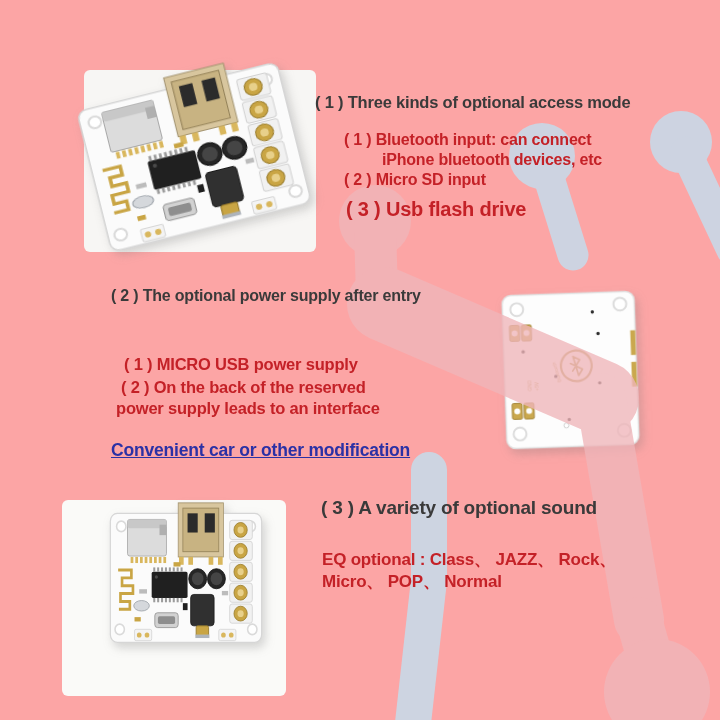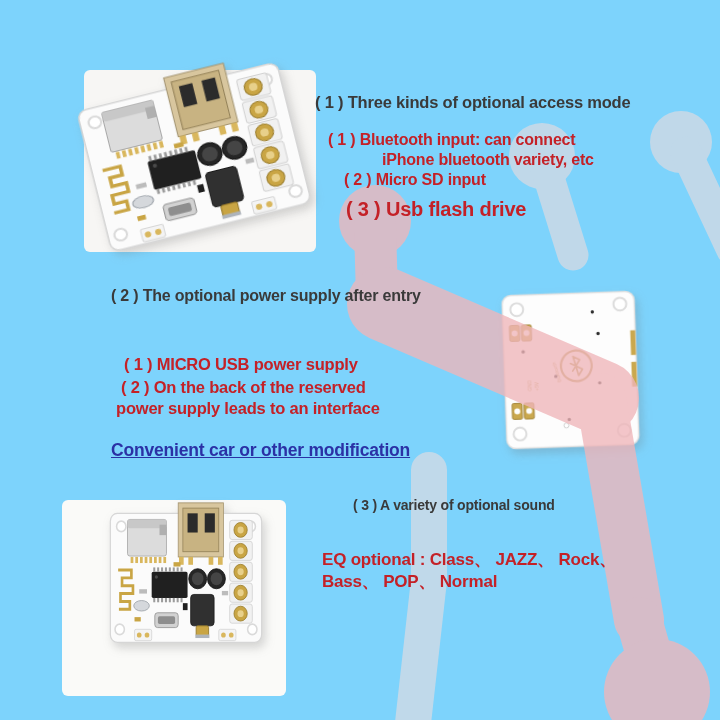--- a/index.html
+++ b/index.html
@@ -1,36 +1,36 @@
 <!DOCTYPE html>
 <html><head>
 <meta charset="utf-8">
 <style>
   html,body{margin:0;padding:0;background:#ffffff;}
   .canvas{
-    position:relative;width:720px;height:720px;overflow:hidden;background:#7dd3fc;
+    position:relative;width:720px;height:720px;overflow:hidden;background:#fca5a5;
     font-family:"Liberation Sans", sans-serif;
   }
   .layer{position:absolute;left:0;top:0;width:720px;height:720px;pointer-events:none;}
   .txt{position:absolute;white-space:nowrap;font-weight:600;letter-spacing:-0.2px;}
   .h-black{color:#3a3a3a;}
   .t-red{color:#c42127;}
   .t-blue{color:#2b31a5;}
   .h1{left:315px;top:93px;font-size:16.5px;}
-  .r1a{left:328px;top:131px;font-size:16px;}
+  .r1a{left:344px;top:131px;font-size:16px;}
   .r1b{left:382px;top:151px;font-size:16px;}
   .r2{left:344px;top:171px;font-size:16px;}
   .r3{left:346px;top:198px;font-size:20px;}
   .note{left:361px;top:230px;font-size:12.5px;line-height:15.5px;}
   .h2{left:111px;top:287px;font-size:16px;}
   .s2r1{left:124px;top:355px;font-size:16.5px;}
   .s2r2{left:121px;top:378px;font-size:16.5px;}
   .s2r3{left:116px;top:399px;font-size:16.5px;}
   .blue2{left:111px;top:440px;font-size:17.5px;text-decoration:underline;}
-  .h3{left:321px;top:497px;font-size:14px;margin-left:32px;}
+  .h3{left:321px;top:497px;font-size:19px;}
   .eq1{left:322px;top:548px;font-size:17px;}
   .eq2{left:322px;top:570px;font-size:17px;}
   .photo-bg{position:absolute;border-radius:6px;background:#f7f6f4;}
   .board{position:absolute;filter:drop-shadow(3px 5px 5px rgba(110,110,110,0.28));}
   .board svg{display:block;width:100%;height:100%;}
   .board1{left:88px;top:72px;width:212px;height:168px;transform:rotate(-14deg);z-index:3;}
   .board-back{left:502px;top:291px;width:137px;height:158px;transform:rotate(-2deg);z-index:1;}
   .board3{left:108px;top:502px;width:156px;height:150px;z-index:3;}
   .bg-traces{z-index:2;}
   .text-layer{z-index:4;}
@@ -239,26 +239,26 @@
   </div>
   <div class="board board3">
     <svg viewBox="0 0 200 172" preserveAspectRatio="none">
         <use href="#pcb-front"></use>
       </svg>
   </div>
 
   <div class="layer text-layer">
     <div class="txt h1 h-black">( 1 ) Three kinds of optional access mode</div>
     <div class="txt r1a t-red">( 1 ) Bluetooth input: can connect</div>
-    <div class="txt r1b t-red">iPhone bluetooth variety, etc</div>
+    <div class="txt r1b t-red">iPhone bluetooth devices, etc</div>
     <div class="txt r2 t-red">( 2 ) Micro SD input</div>
     <div class="txt r3 t-red">( 3 ) Usb flash drive</div>
     <div class="txt h2 h-black">( 2 ) The optional power supply after entry</div>
     <div class="txt s2r1 t-red">( 1 ) MICRO USB power supply</div>
     <div class="txt s2r2 t-red">( 2 ) On the back of the reserved</div>
     <div class="txt s2r3 t-red">power supply leads to an interface</div>
     <div class="txt blue2 t-blue">Convenient car or other modification</div>
     <div class="txt h3 h-black">( 3 ) A variety of optional sound</div>
     <div class="txt eq1 t-red">EQ optional : Class、 JAZZ、 Rock、</div>
-    <div class="txt eq2 t-red">Bass、 POP、 Normal</div>
+    <div class="txt eq2 t-red">Micro、 POP、 Normal</div>
   </div>
 
 </div>
 
 </body></html>

